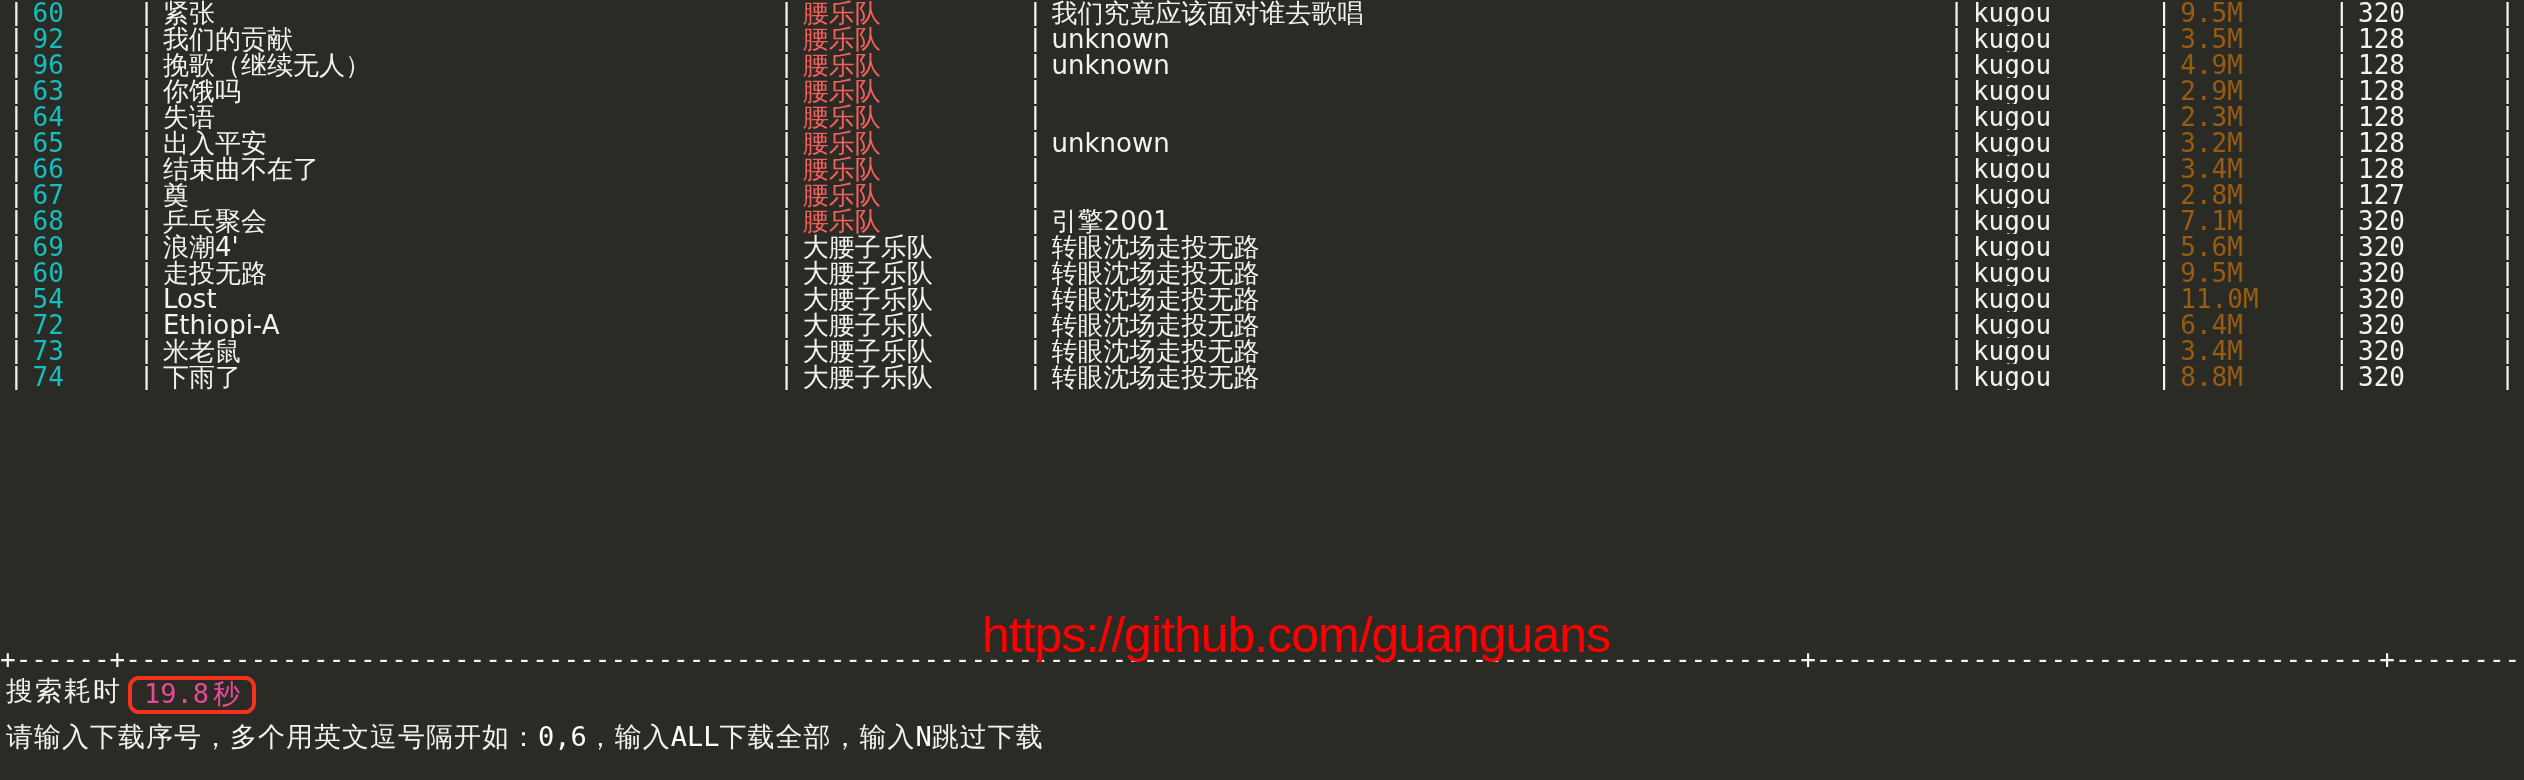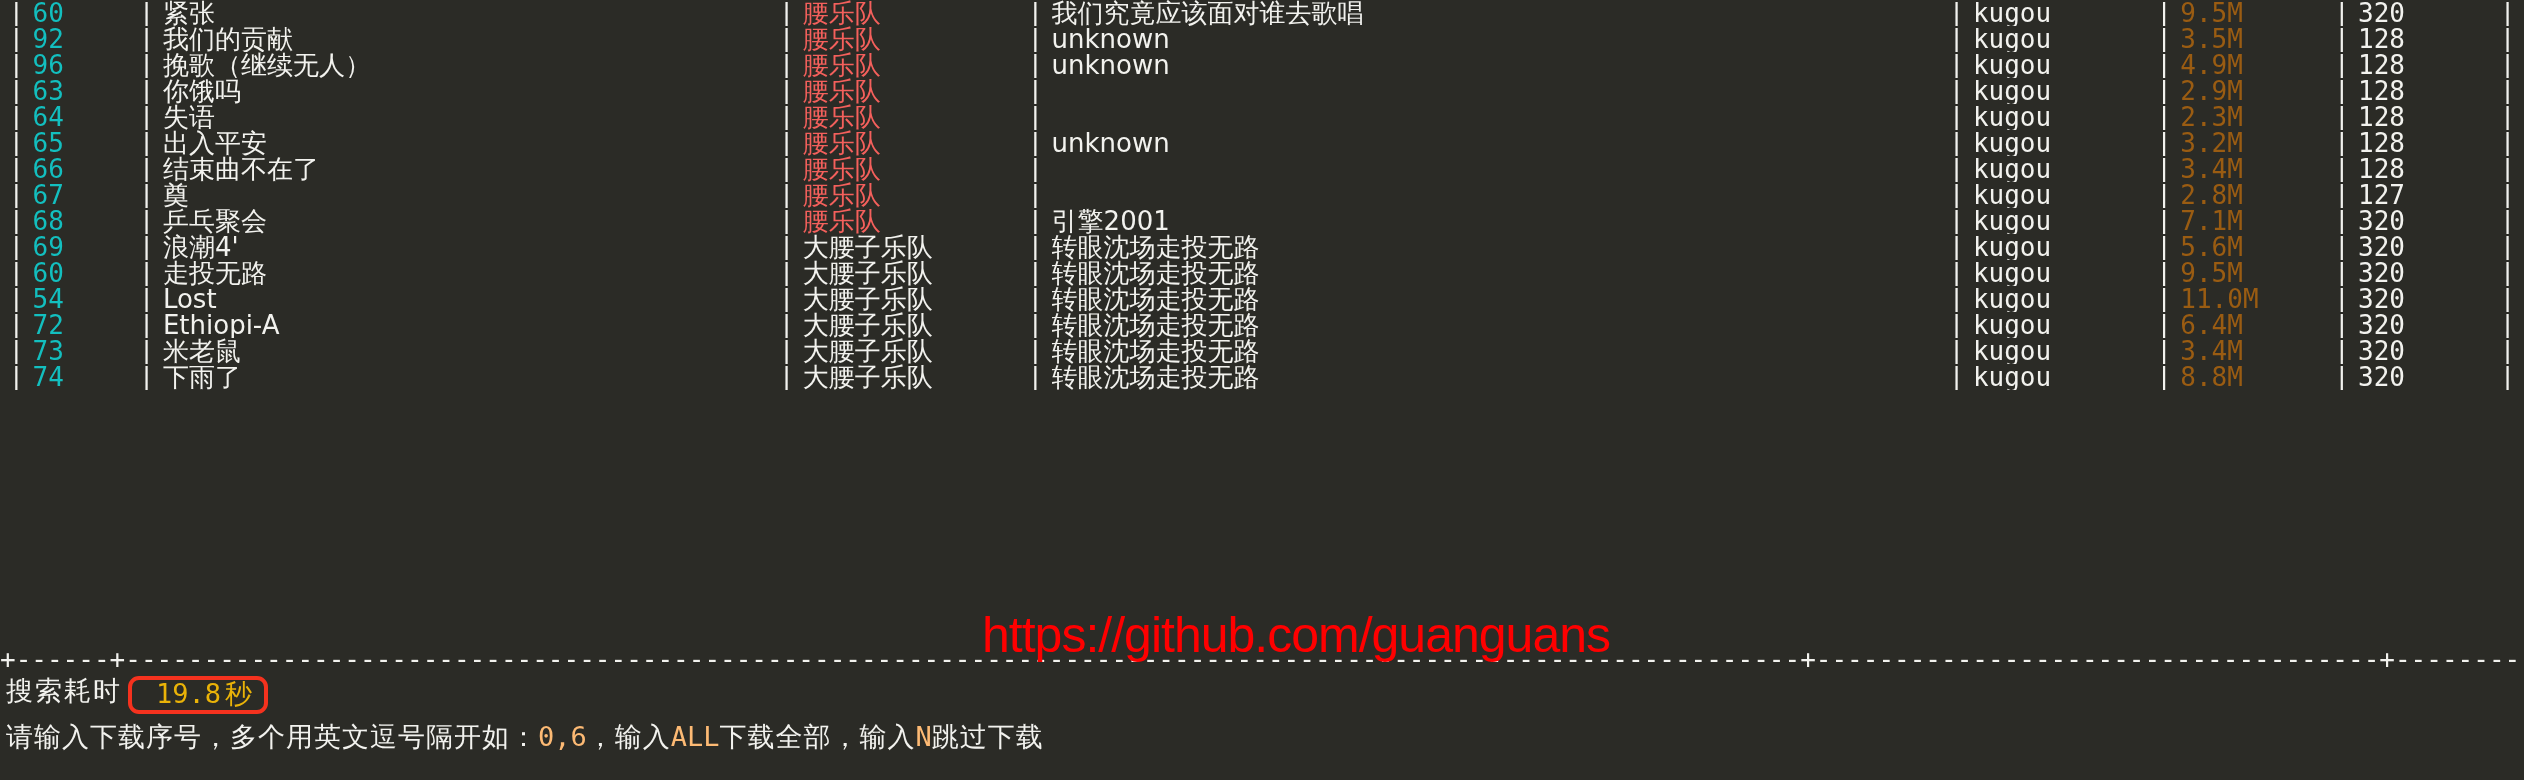--- a/index.html
+++ b/index.html
@@ -88,45 +88,45 @@
     line-height: 30px;
     color: #f2f2ee;
     white-space: nowrap;
     font-family: "DejaVu Sans", "Liberation Sans", sans-serif;
   }
   .status .label { letter-spacing: 2px; font-family: Liberation Mono, monospace; }
   .hilite-box {
     display: inline-block;
     border: 4px solid #f5321e;
     border-radius: 11px;
-    padding: 0px 12px 2px 24px;
+    padding: 0px 12px 2px 12px;
     margin-left: 6px;
     line-height: 28px;
     vertical-align: -3px;
-    color: #eab308;
+    color: #ec4899;
     font-family: "DejaVu Sans Mono", "Liberation Mono", monospace;
   }
   .hilite-box .unit {
     font-family: "DejaVu Sans", "Liberation Sans", sans-serif;
     margin-left: 4px;
   }
 
   .prompt {
     position: absolute;
     left: 6px;
     top: 722px;
     font-size: 27px;
     line-height: 30px;
     color: #f2f2ee;
     white-space: nowrap;
     font-family: "DejaVu Sans", "Liberation Sans", sans-serif;
     letter-spacing: 1px;
   }
   .green {
-    color: #fdba74;
+    color: #ffffff;
     font-family: "DejaVu Sans Mono", "Liberation Mono", monospace;
     letter-spacing: 0px;
   }
 
   
   .watermark {
     position: absolute;
     left: 982px;
     top: 612px;
     font-size: 50px;

